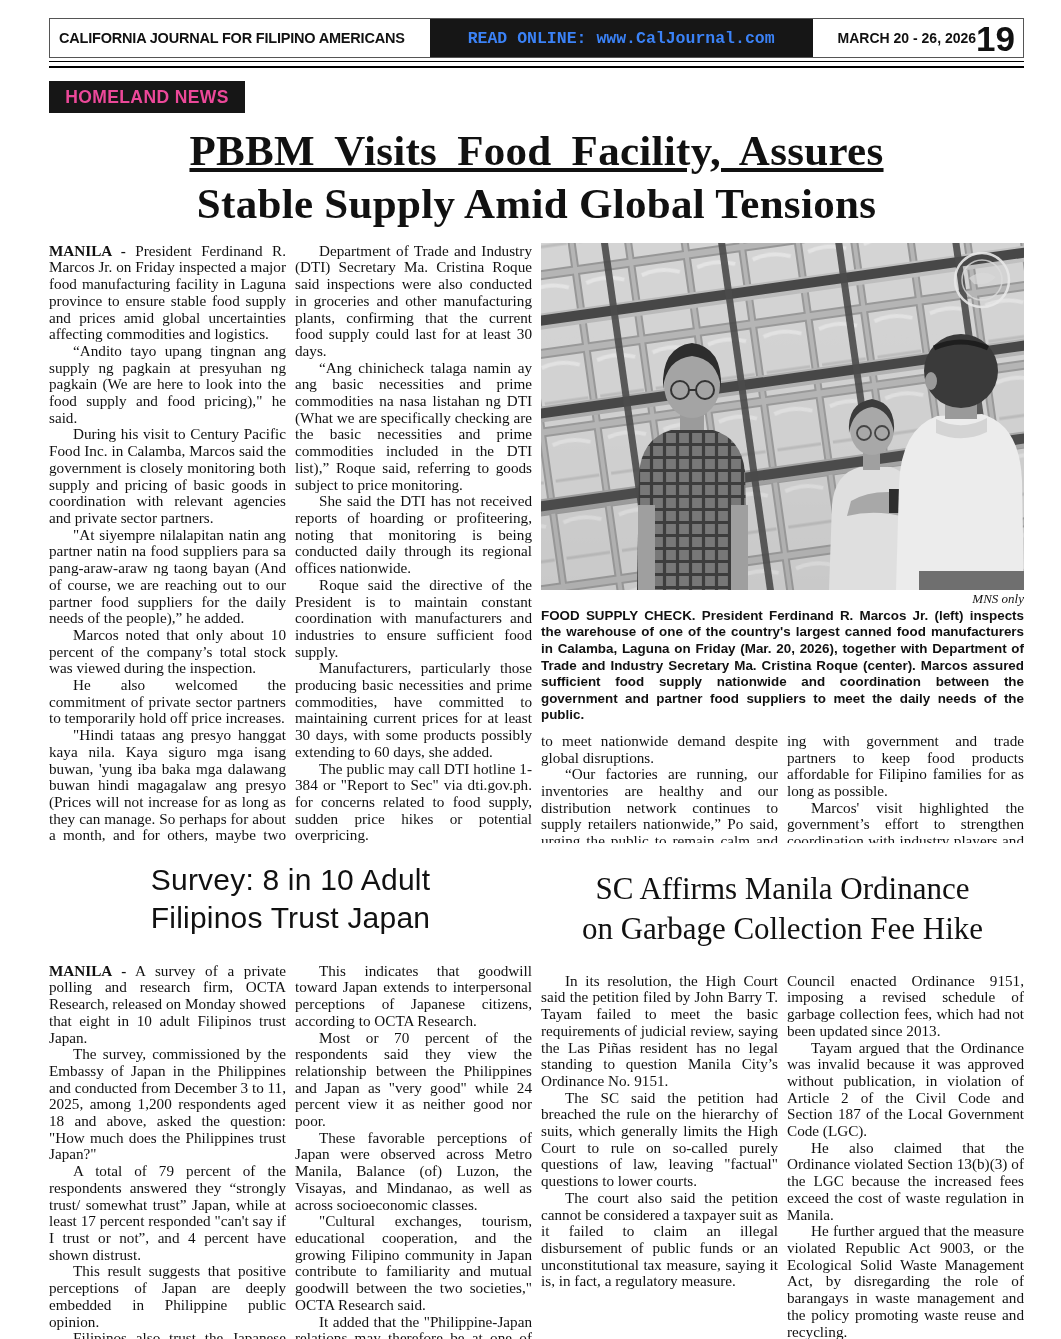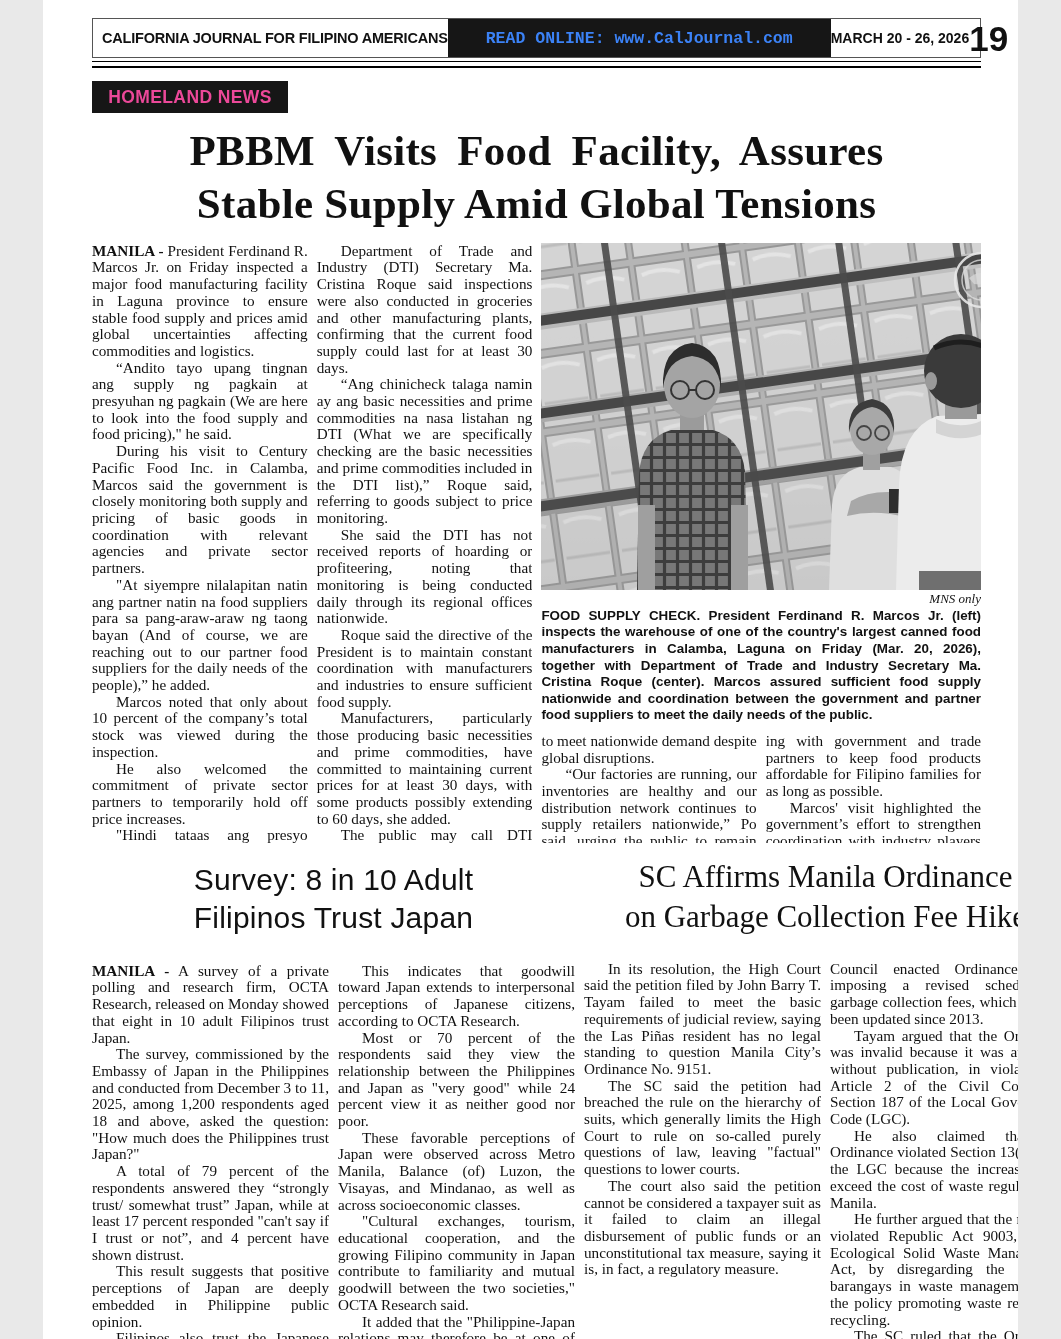--- a/index.html
+++ b/index.html
@@ -1,17 +1,17 @@
 <!DOCTYPE html>
 <html><head>
 <meta charset="utf-8">
 <style>
   html,body{margin:0;padding:0;background:#e9e9e9;}
   .page{
-    position:relative; width:975px; height:1339px; margin:0 auto;
+    position:relative; width:1061px; height:1339px; margin:0 auto;
     background:#ffffff; box-sizing:border-box;
     padding:18px 37px 0 49px; overflow:hidden;
     font-family:"Liberation Serif", serif; color:#111;
   }
   
   .header-box{
     height:38px; border:1px solid #555; display:flex; align-items:stretch;
     justify-content:space-between; background:#fff;
   }
   .masthead{
@@ -40,21 +40,21 @@
     display:flex; align-items:center; justify-content:center;
     font-family:"Liberation Sans", sans-serif; font-weight:bold; font-size:17.5px;
     letter-spacing:0.4px;
   }
   
   .main-headline{
     margin:12px 0 12px; text-align:center; font-weight:bold;
     font-size:43px; line-height:1.23; letter-spacing:0.3px;
   }
   .main-headline .hl-line{display:block;}
-  .main-headline .hl-line:first-child{word-spacing:9px;}
+  .main-headline .hl-line:first-child{word-spacing:9px;text-decoration:underline;}
   
   .main-body{display:flex; gap:9px; height:600px;}
   .col{width:237px; overflow:hidden; text-align:justify;}
   .col p.para{margin:0; font-size:15.2px; line-height:16.7px;}
   .para.ind{text-indent:24px;}
   .para.lead, .para.cont{text-indent:0;}
   .lead-in{font-weight:bold;}
   .right-half{width:483px; overflow:hidden;}
   .photo-frame{width:483px; height:347px; background:#bdbdbd; overflow:hidden; line-height:0;}
   .photo-credit{
@@ -70,21 +70,21 @@
   .articles-row{display:flex; gap:9px; margin-top:14px;}
   .article-block{width:483px;}
   .block-headline{margin:0 0 0; text-align:center; font-weight:normal;}
   .block-headline .hl-line{display:block;}
   .survey-headline{
     font-family:"Liberation Sans", sans-serif; font-size:30px; line-height:38px;
     margin-top:4px; margin-bottom:26px; letter-spacing:0.2px;
   }
   .sc-headline{
     font-family:"Liberation Serif", serif; font-size:31px; line-height:40px;
-    margin-top:0; margin-bottom:24px;
+    margin-top:12px; margin-bottom:24px;
   }
   .article-cols{display:flex; gap:9px; height:418px;}
 </style>
 </head>
 <body>
 
 <div class="page">
 
   <div class="header-box">
     <div class="masthead">CALIFORNIA JOURNAL FOR FILIPINO AMERICANS</div>

